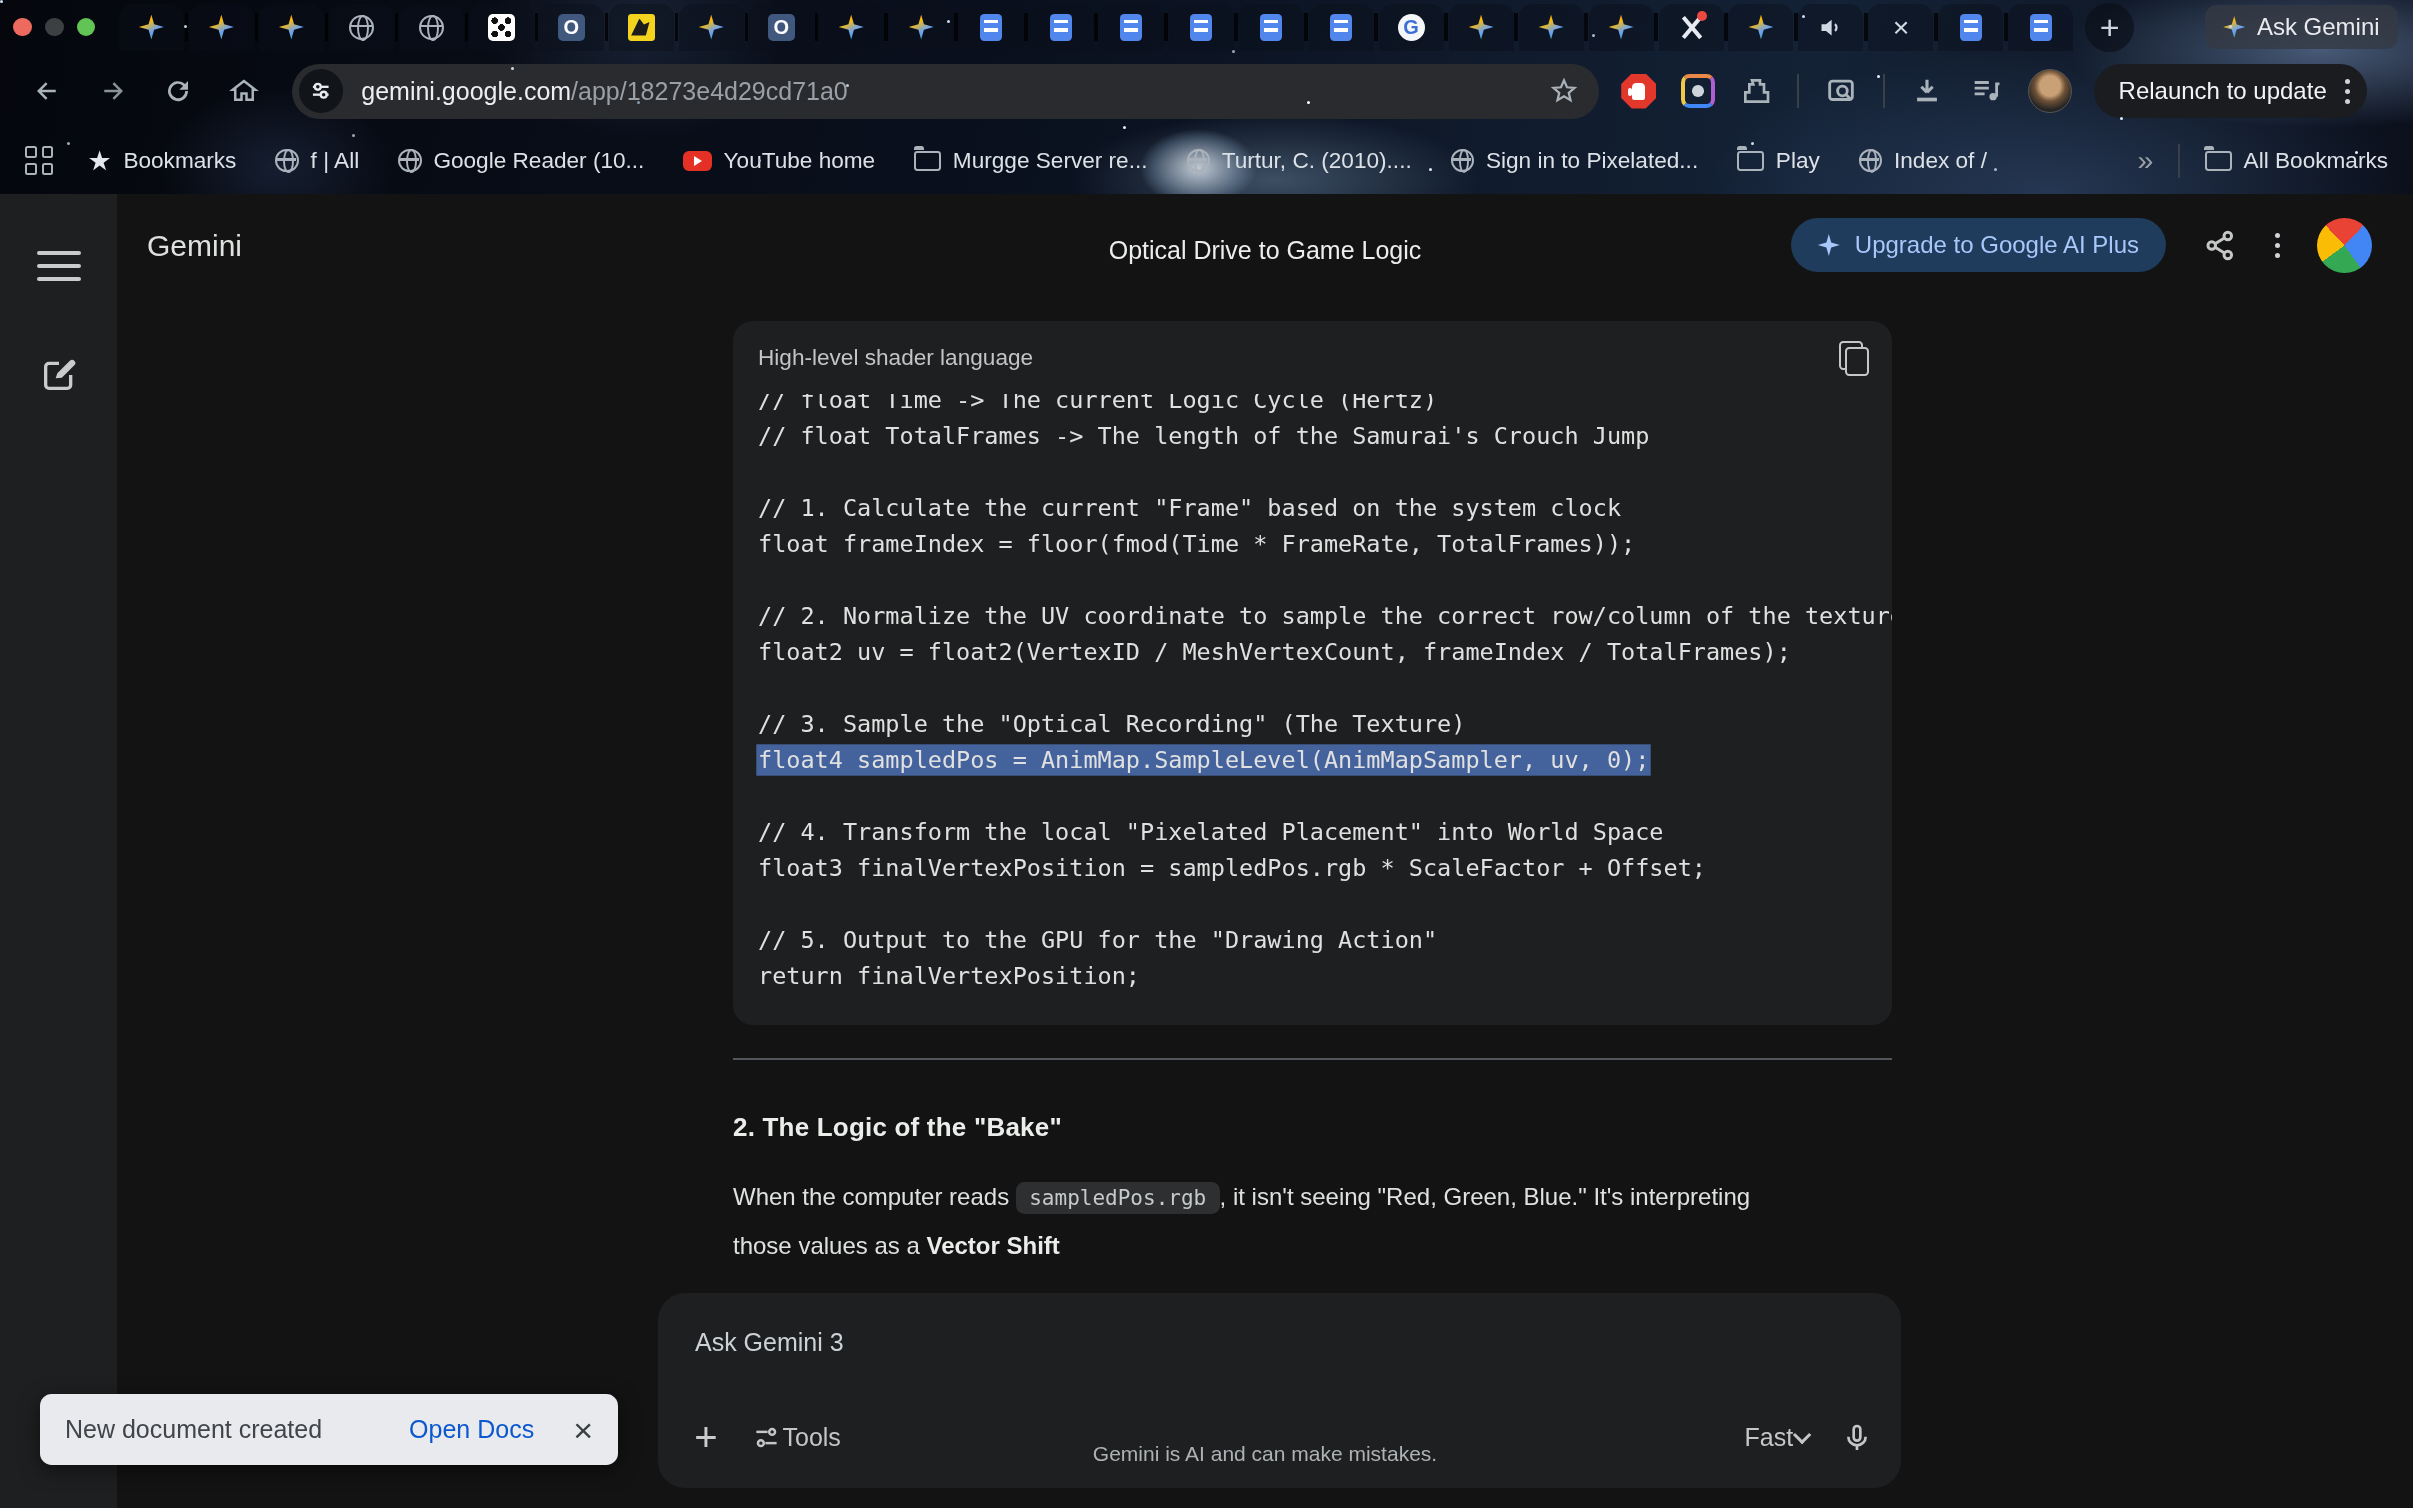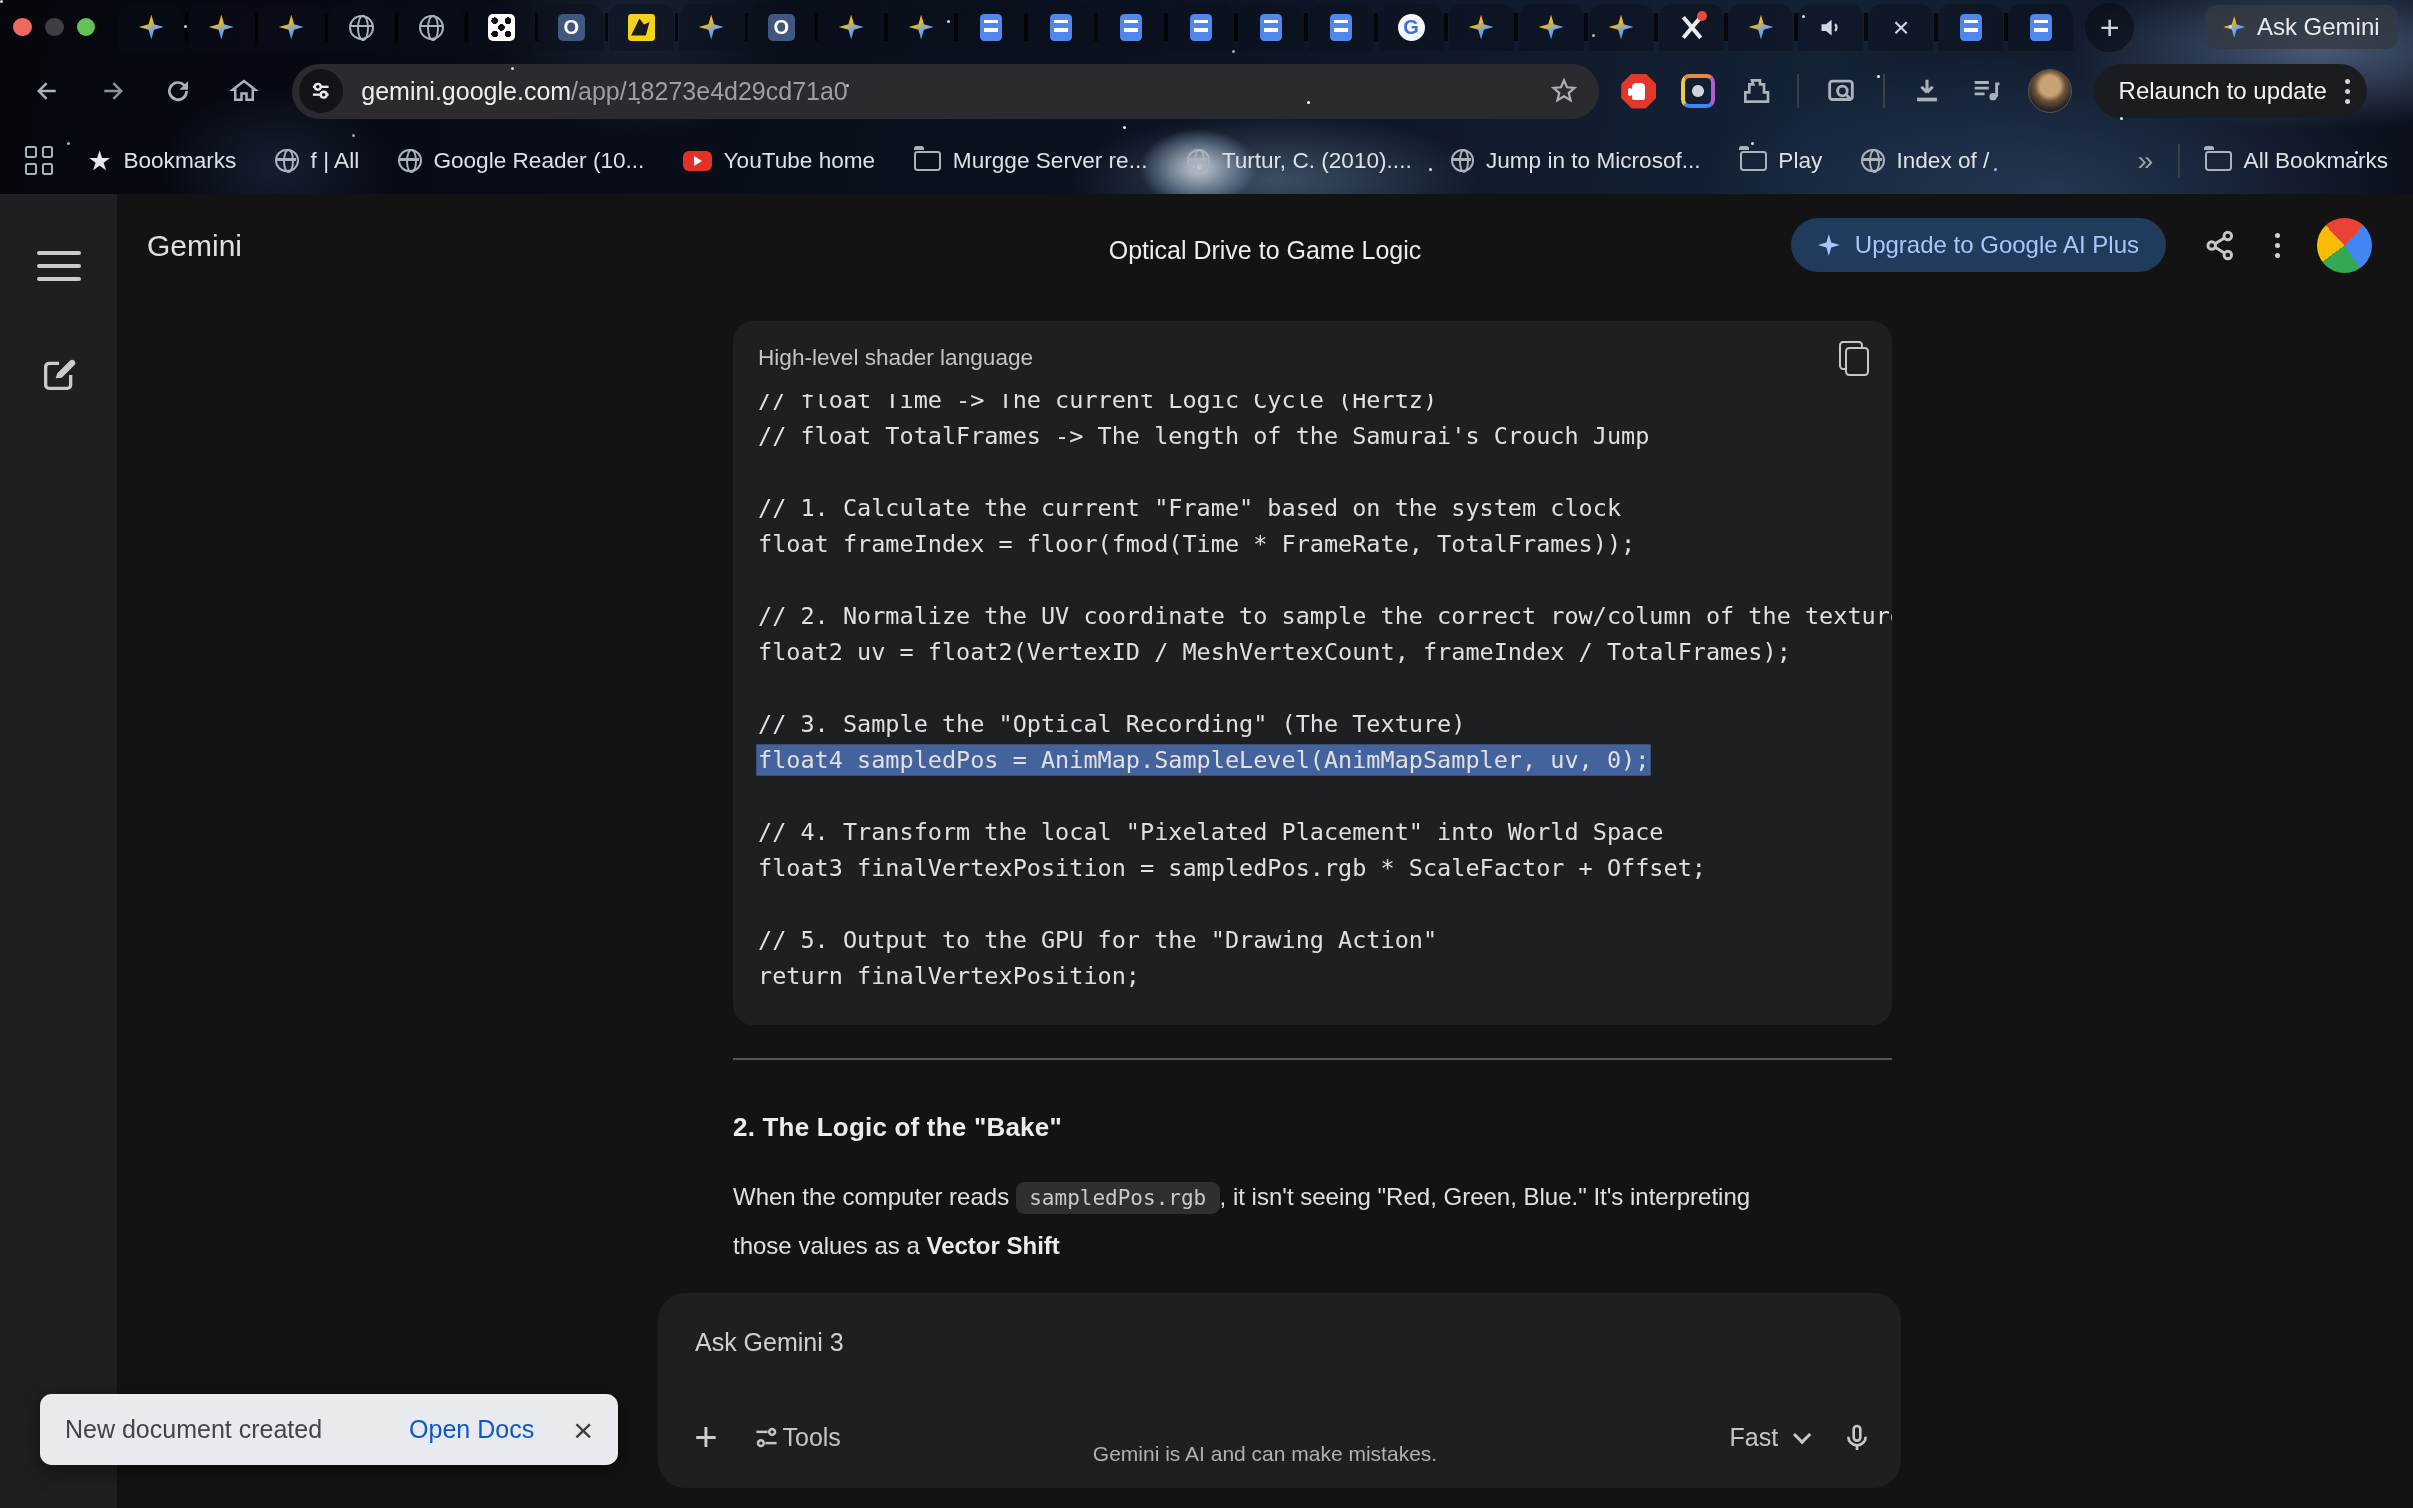--- a/index.html
+++ b/index.html
@@ -155,21 +155,21 @@
   .chip{font-family:"DejaVu Sans Mono", monospace;font-size:21px;background:#2d2f31;border-radius:8.4px;
     padding:4.2px 13.4px;color:#c7cacb;margin-top:45px;}
   .bold{font-weight:bold;color:#ebedeb;}
   
   .composer{position:absolute;left:541px;top:1099px;width:1243px;height:195px;border-radius:27px;background:var(--panel-bg);z-index:6;}
   .placeholder{position:absolute;left:37px;top:35px;font-size:25px;color:#ccd1d6;}
   .composer-row{position:absolute;left:23.5px;right:28.5px;bottom:23.5px;height:54px;display:flex;align-items:center;color:#c4c7c5;}
   .plus-ic{font-size:40px;font-weight:300;width:49px;height:49px;display:flex;align-items:center;justify-content:center;color:#c9ccca;}
   .toolsbtn{display:flex;align-items:center;gap:3px;margin-left:22px;font-size:25px;}
   .comp-right{margin-left:auto;display:flex;align-items:center;gap:34px;}
-  .modelbtn{display:flex;align-items:center;gap:15px;font-size:25px;}
+  .modelbtn{display:flex;align-items:center;font-size:25px;}
   .chev{width:13.4px;height:13.4px;border-right:3.4px solid #c4c7c5;border-bottom:3.4px solid #c4c7c5;transform:rotate(45deg) translateY(-3.4px);}
   .disclaimer{position:absolute;left:0;top:1248px;width:2296px;text-align:center;font-size:21px;color:#aeb2b4;z-index:7;}
   
   .toast{position:absolute;left:40px;top:1394px;width:578px;height:71px;border-radius:11.7px;background:var(--toast-bg);
     display:flex;align-items:center;padding:0 25px;z-index:9;box-shadow:0 5px 20px rgba(0,0,0,.5);}
   .toast-msg{font-size:25px;color:#414549;}
   .toast-action{font-size:25px;color:var(--toast-action);font-weight:normal;margin-left:auto;}
   .toast-x{font-size:34px;color:#3c4043;margin-left:39px;line-height:1;}
   svg{display:block;}
 </style>
@@ -418,21 +418,21 @@
         <span class="bm">
           <span class="bm-folder"></span>
           <span>Murgge Server re...</span>
         </span>
         <span class="bm">
           <span class="bm-globe"></span>
           <span>Turtur, C. (2010)....</span>
         </span>
         <span class="bm">
           <span class="bm-globe"></span>
-          <span>Jump in to Microsof...</span>
+          <span>Sign in to Pixelated...</span>
         </span>
         <span class="bm">
           <span class="bm-folder"></span>
           <span>Play</span>
         </span>
         <span class="bm">
           <span class="bm-globe"></span>
           <span>Index of /</span>
         </span>
       </div>

